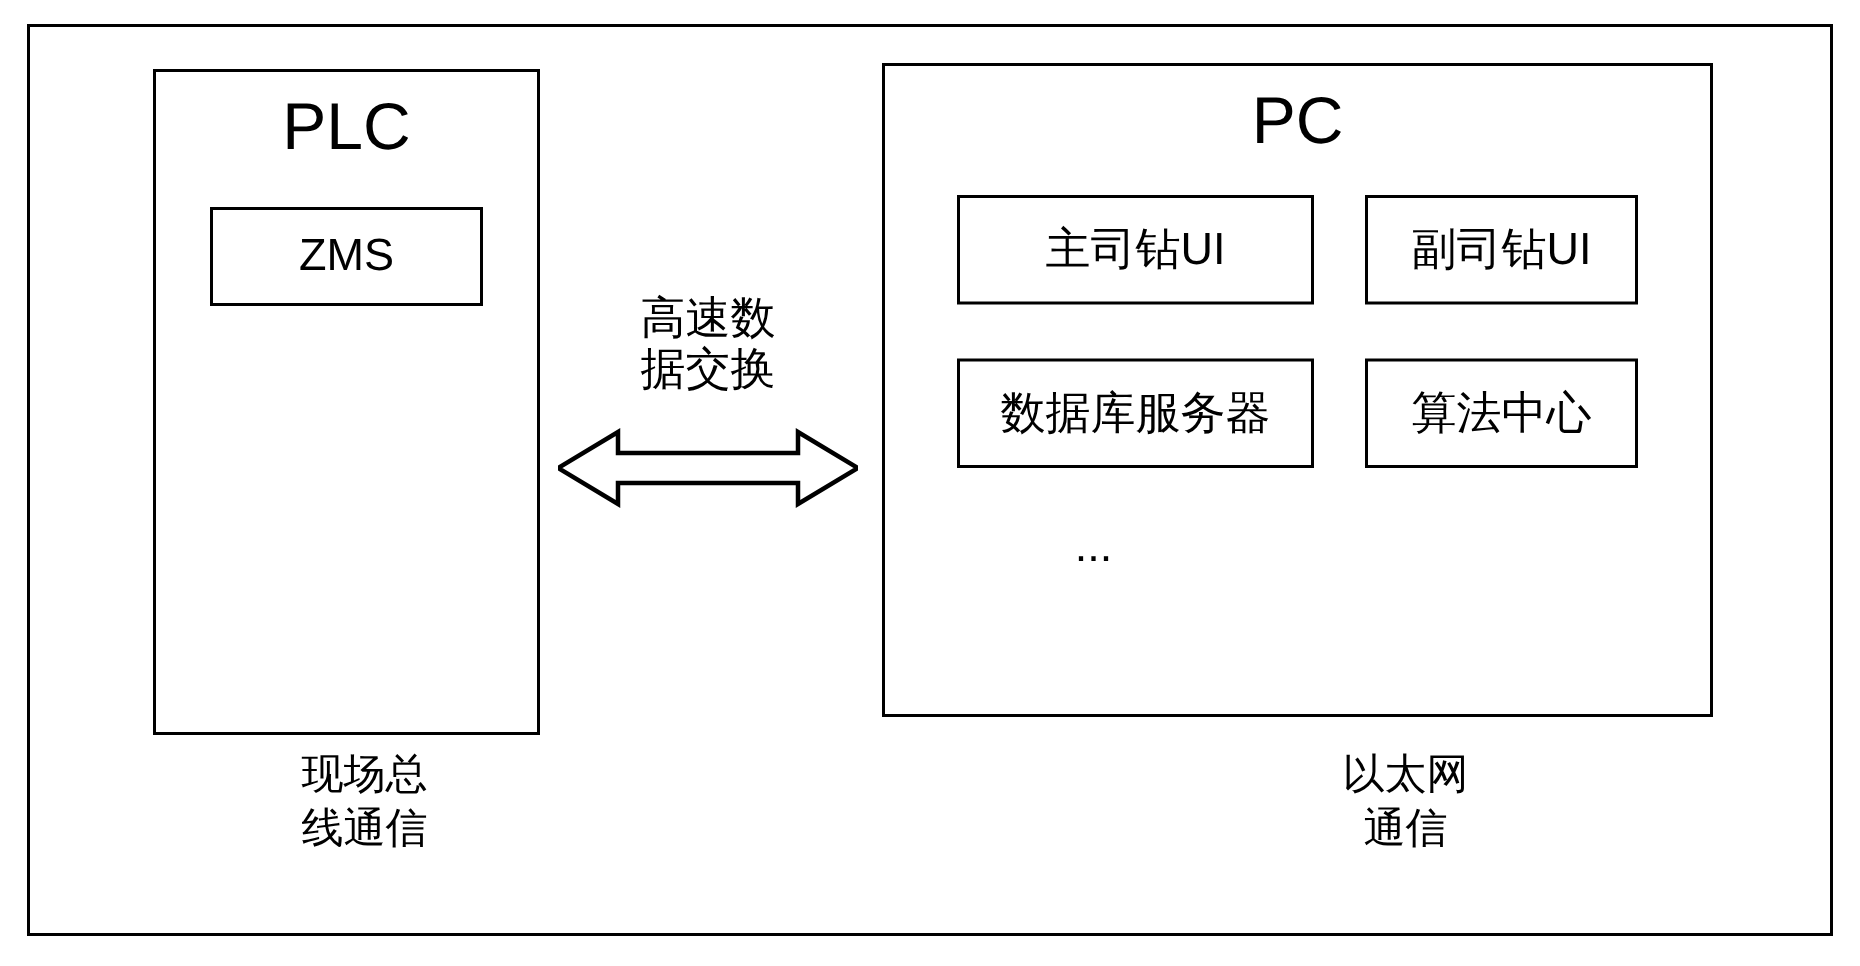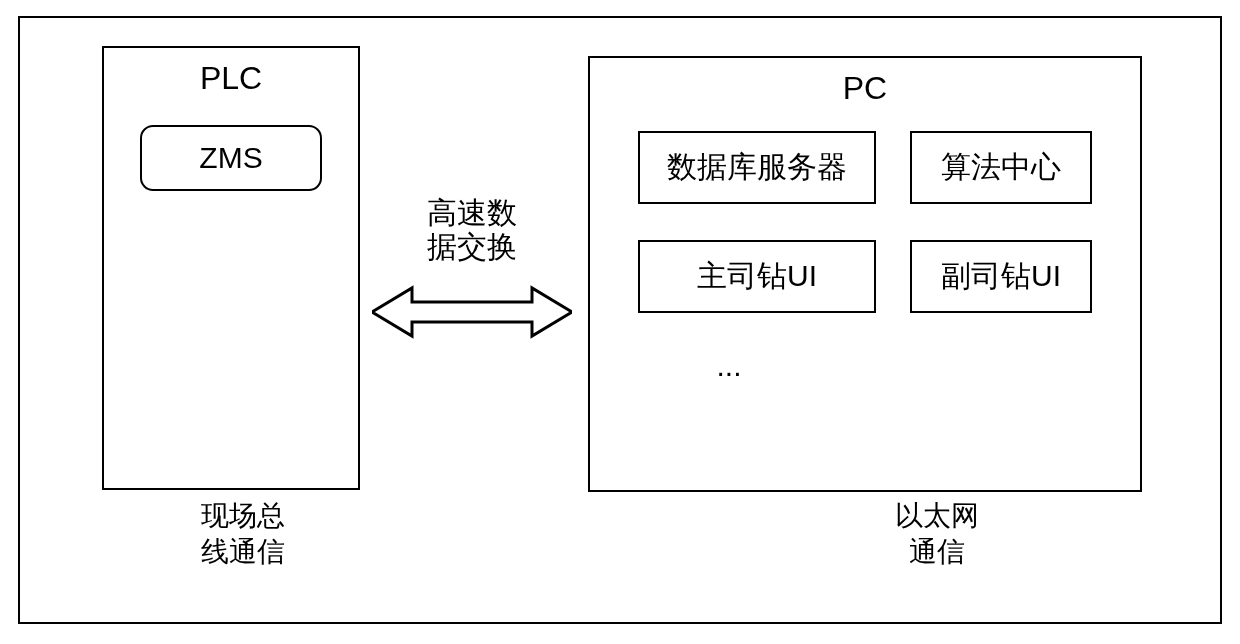--- a/index.html
+++ b/index.html
@@ -23,28 +23,28 @@
     border: 2px solid #000;
     background: #fff;
   }
   .plc-panel {
     top: 28px;
     left: 82px;
     width: 258px;
     height: 444px;
   }
   .pc-panel {
-    top: 38px;
+    top: 24px;
     left: 568px;
     width: 554px;
     height: 436px;
   }
   .panel-title {
     text-align: center;
-    font-size: 32px;
+    font-size: 44px;
     padding-top: 12px;
     padding-bottom: 8px;
   }
   .plc-body {
     display: flex;
     flex-direction: column;
     gap: 40px;
     padding: 20px 36px 0 36px;
   }
   .pc-body {
@@ -58,21 +58,21 @@
     justify-content: space-between;
     align-items: center;
   }
   .box {
     border: 2px solid #000;
     text-align: center;
     font-size: 30px;
     padding: 14px 0;
     background: #fff;
   }
-  .plc-box { width: 100%; border-radius: 13px; }
+  .plc-box { width: 100%; }
   .pc-box-left { width: 238px; }
   .pc-box-right { width: 182px; }
   .ellipsis {
     font-size: 30px;
     width: 182px;
     text-align: center;
   }
   .arrow-wrap {
     position: absolute;
     top: 178px;
@@ -114,26 +114,26 @@
     <div class="arrow-label">高速数<br>据交换</div>
     <svg class="double-arrow" width="200" height="56" viewBox="0 0 200 56">
       <polygon points="0,28 40,4 40,18 160,18 160,4 200,28 160,52 160,38 40,38 40,52" fill="#fff" stroke="#000" stroke-width="3" stroke-linejoin="miter"></polygon>
     </svg>
   </div>
 
   <div class="panel pc-panel">
     <div class="panel-title">PC</div>
     <div class="pc-body">
       <div class="pc-row">
+        <div class="box pc-box-left">主司钻UI</div>
+        <div class="box pc-box-right">副司钻UI</div>
+      </div>
+      <div class="pc-row">
         <div class="box pc-box-left">数据库服务器</div>
         <div class="box pc-box-right">算法中心</div>
-      </div>
-      <div class="pc-row">
-        <div class="box pc-box-left">主司钻UI</div>
-        <div class="box pc-box-right">副司钻UI</div>
       </div>
       <div class="pc-row">
         <div class="ellipsis">...</div>
       </div>
     </div>
   </div>
 
   <div class="foot-label foot-plc">现场总<br>线通信</div>
   <div class="foot-label foot-pc">以太网<br>通信</div>
 

